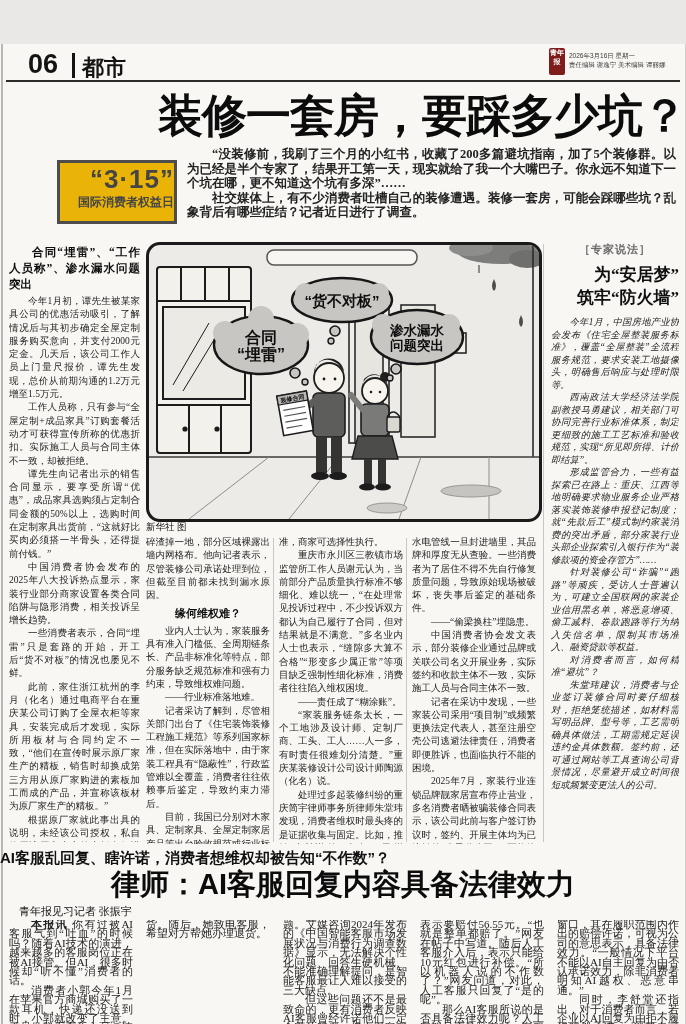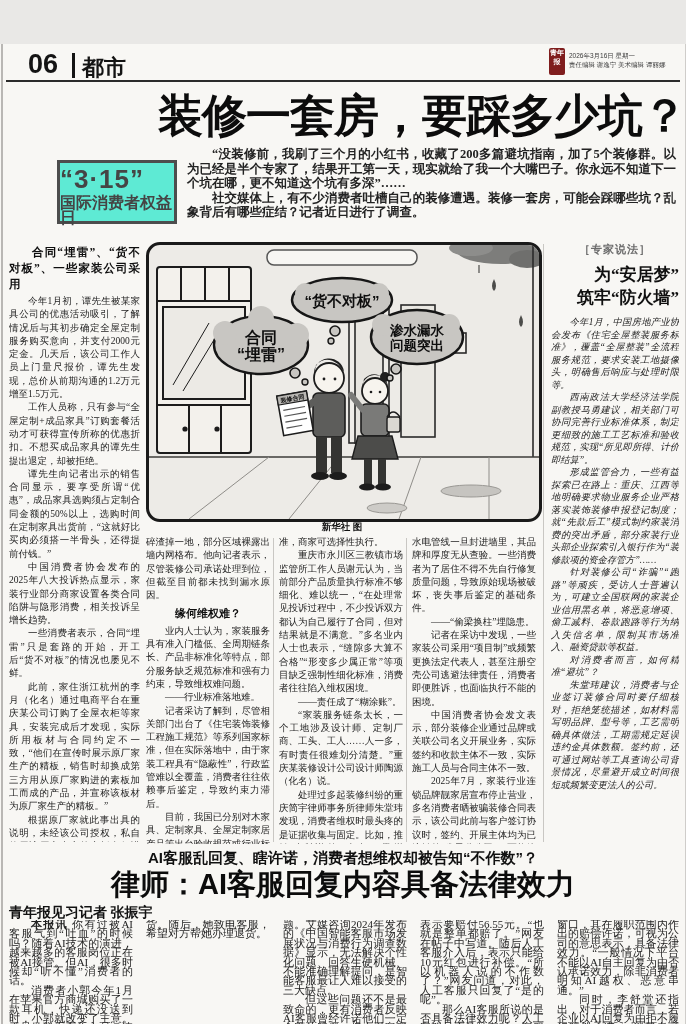--- a/index.html
+++ b/index.html
@@ -15,58 +15,58 @@
   .section{left:82px;top:9px;font-family:"Liberation Sans",sans-serif;font-size:22px;font-weight:700;color:#141414;}
   .logo{left:549px;top:4px;width:16px;height:27px;background:#7f1d1d;border-radius:2px;
         color:#fff;font-size:7px;line-height:9px;text-align:center;font-weight:700;padding-top:1px;box-sizing:border-box;}
   .masthead-meta{left:569px;top:7px;width:112px;font-size:6.5px;line-height:9px;color:#3a3a3a;font-family:"Liberation Sans",sans-serif;}
   .head-rule{left:6px;right:6px;top:36px;height:2px;background:#2b2b2b;}
 
   
   .main-headline{left:0;top:42px;width:100%;text-align:right;font-family:"Liberation Sans",sans-serif;
                  font-size:45px;font-weight:900;letter-spacing:-1px;color:#0c0c0c;}
 
-  .badge{left:57px;top:116px;width:114px;height:58px;border:3px solid #4d4d4d;background:#5eead4;
-         text-align:left;color:#454545;font-family:"Liberation Sans",sans-serif;}
+  .badge{left:57px;top:116px;width:114px;height:58px;border:3px solid #4d4d4d;background:#eab308;
+         text-align:right;color:#454545;font-family:"Liberation Sans",sans-serif;}
   .badge .b1{font-size:26px;font-weight:800;letter-spacing:1px;line-height:32px;}
-  .badge .b2{font-size:16px;font-weight:700;line-height:15px;}
+  .badge .b2{font-size:12px;font-weight:700;line-height:15px;}
 
   .intro{left:187px;top:103px;width:489px;font-size:12.5px;font-weight:600;line-height:14.6px;text-align:justify;color:#232323;}
   .intro p{margin:0;text-indent:2em;}
 
   
   .col{position:absolute;font-size:9.5px;line-height:13.3px;text-align:justify;color:#222;overflow:hidden;}
   .col p{margin:0;text-indent:2em;}
   .col p.cont{text-indent:0;}
   .subhead1{font-size:11.5px;font-weight:800;line-height:16px;text-indent:2em;color:#0e0e0e;margin-bottom:3px;}
   .subhead2{font-size:11px;font-weight:800;text-align:center;text-indent:0;margin:5px 0 4px 0;color:#0e0e0e;}
   .col1{left:9px;top:200px;width:131px;height:598px;}
   .col2{left:146px;top:492px;width:124px;height:308px;}
   .col3{left:279px;top:492px;width:124px;height:308px;}
   .col4{left:412px;top:492px;width:124px;height:308px;}
   .vrule{width:1px;background:#c9c7c3;}
 
   
   .illo{left:146px;top:198px;width:390px;height:274px;border:3px solid #1a1a1a;border-radius:14px;
         background:#edebe7;box-sizing:content-box;overflow:hidden;}
-  .illo-caption{left:146px;top:477px;width:392px;text-align:center;font-size:9.5px;font-weight:700;color:#111;}
+  .illo-caption{left:146px;top:477px;width:392px;text-align:left;font-size:9.5px;font-weight:400;color:#111;}
 
   
   .expert{left:551px;top:198px;width:128px;height:602px;overflow:hidden;}
   .expert-label{text-align:center;font-family:"Liberation Sans",sans-serif;font-size:11px;font-weight:700;
                 color:#6b6b6b;letter-spacing:1px;margin-bottom:6px;}
   .expert-title{text-align:right;font-size:17px;font-weight:800;line-height:23px;color:#101010;margin-bottom:7px;}
   .expert-body p{margin:0;font-size:9.3px;line-height:12.5px;font-style:italic;text-align:justify;text-indent:2em;color:#222;}
 
   
-  .kicker{left:0;top:805px;width:100%;text-align:center;font-family:"Liberation Sans",sans-serif;
+  .kicker{left:0;top:805px;width:100%;font-family:"Liberation Sans",sans-serif;
           font-size:15px;font-weight:600;color:#111;}
   .headline2{left:0;top:821px;width:100%;text-align:center;font-family:"Liberation Sans",sans-serif;
              font-size:29px;font-weight:900;color:#0c0c0c;}
-  .byline{left:9px;top:860px;font-size:14px;font-weight:700;color:#111;}
+  .byline{left:19px;top:860px;font-size:11px;font-weight:400;color:#111;}
   .bcol{position:absolute;top:876px;height:132px;font-size:11px;line-height:9.4px;text-align:justify;color:#222;overflow:hidden;}
   .bcol p{margin:0;text-indent:2em;}
   .bcol p.cont{text-indent:0;}
   .lead-tag{font-weight:800;}
   .bc1{left:9px;width:124px;}
   .bc2{left:146px;width:124px;}
   .bc3{left:283px;width:124px;}
   .bc4{left:420px;width:124px;}
   .bc5{left:557px;width:122px;}
 
@@ -99,24 +99,24 @@
     <div class="b1">“3·15”</div>
     <div class="b2">国际消费者权益日</div>
   </div>
 
   <div class="abs intro">
       <p>“没装修前，我刷了三个月的小红书，收藏了200多篇避坑指南，加了5个装修群。以为已经是半个专家了，结果开工第一天，现实就给了我一个大嘴巴子。你永远不知道下一个坑在哪，更不知道这个坑有多深”……</p>
       <p>社交媒体上，有不少消费者吐槽自己的装修遭遇。装修一套房，可能会踩哪些坑？乱象背后有哪些症结？记者近日进行了调查。</p>
     </div>
 
   <div class="col col1">
-    <div class="subhead1">合同“埋雷”、“货不对板”、一些家装公司采用</div>
+    <div class="subhead1">合同“埋雷”、“工作人员称”、渗水漏水问题突出</div>
     <div>
         <p>今年1月初，谭先生被某家具公司的优惠活动吸引，了解情况后与其初步确定全屋定制服务购买意向，并支付2000元定金。几天后，该公司工作人员上门量尺报价，谭先生发现，总价从前期沟通的1.2万元增至1.5万元。</p>
-        <p>工作人员称，只有参与“全屋定制+成品家具”订购套餐活动才可获得宣传所称的优惠折扣。不想买成品家具的谭先生提出退定，却被拒绝。</p>
+        <p>工作人员称，只有参与“全屋定制+成品家具”订购套餐活动才可获得宣传所称的优惠折扣。实际施工人员与合同主体不一致，却被拒绝。</p>
         <p>谭先生向记者出示的销售合同显示，要享受所谓“优惠”，成品家具选购须占定制合同金额的50%以上，选购时间在定制家具出货前，“这就好比买肉必须搭一半骨头，还得提前付钱。”</p>
         <p>中国消费者协会发布的2025年八大投诉热点显示，家装行业部分商家设置各类合同陷阱与隐形消费，相关投诉呈增长趋势。</p>
         <p>一些消费者表示，合同“埋雷”只是套路的开始，开工后“货不对板”的情况也屡见不鲜。</p>
         <p>此前，家住浙江杭州的李月（化名）通过电商平台在重庆某公司订购了全屋衣柜等家具，安装完成后才发现，实际所用板材与合同约定不一致，“他们在宣传时展示原厂家生产的精板，销售时却换成第三方用从原厂家购进的素板加工而成的产品，并宣称该板材为原厂家生产的精板。”</p>
         <p>根据原厂家就此事出具的说明，未经该公司授权，私自使用该厂家生产的素板自行进行饰面加工，却仍称是该厂家的精板，属不实表述，涉嫌误导。</p>
       </div>
   </div>
 
   <div class="abs illo">
     <svg width="390" height="274" viewBox="0 0 390 274">
@@ -258,22 +258,22 @@
         <p>重庆市永川区三教镇市场监管所工作人员谢元认为，当前部分产品质量执行标准不够细化、难以统一，“在处理常见投诉过程中，不少投诉双方都认为自己履行了合同，但对结果就是不满意。”多名业内人士也表示，“缝隙多大算不合格”“形变多少属正常”等项目缺乏强制性细化标准，消费者往往陷入维权困境。</p>
         <p>——责任成了“糊涂账”。</p>
         <p>“家装服务链条太长，一个工地涉及设计师、定制厂商、工头、工人……人一多，有时责任很难划分清楚。”重庆某装修设计公司设计师陶源（化名）说。</p>
         <p>处理过多起装修纠纷的重庆简宇律师事务所律师朱堂玮发现，消费者维权时最头疼的是证据收集与固定。比如，推销时所说的“全包”“零增项”“进口材料”仅是口头承诺，没写入合同；</p>
       </div>
   </div>
   <div class="col col4">
     <p class="cont">水电管线一旦封进墙里，其品牌和厚度无从查验。一些消费者为了居住不得不先自行修复质量问题，导致原始现场被破坏，丧失事后鉴定的基础条件。</p>
     <div>
         <p>——“偷梁换柱”埋隐患。</p>
+        <p>中国消费者协会发文表示，部分装修企业通过品牌或关联公司名义开展业务，实际签约和收款主体不一致，实际施工人员与合同主体不一致。</p>
         <p>记者在采访中发现，一些家装公司采用“项目制”或频繁更换法定代表人，甚至注册空壳公司逃避法律责任，消费者即便胜诉，也面临执行不能的困境。</p>
-        <p>中国消费者协会发文表示，部分装修企业通过品牌或关联公司名义开展业务，实际签约和收款主体不一致，实际施工人员与合同主体不一致。</p>
         <p>2025年7月，家装行业连锁品牌靓家居宣布停止营业，多名消费者晒被骗装修合同表示，该公司此前与客户签订协议时，签约、开展主体均为已注销的“幽灵分公司”，可能给合法维权埋下隐患。</p>
       </div>
   </div>
 
   <div class="abs vrule" style="left:273px;top:494px;height:304px;"></div>
   <div class="abs vrule" style="left:406px;top:494px;height:304px;"></div>
   <div class="abs vrule" style="left:543px;top:200px;height:598px;"></div>
 
   <div class="abs expert">
     <div class="expert-label">［专家说法］</div>

